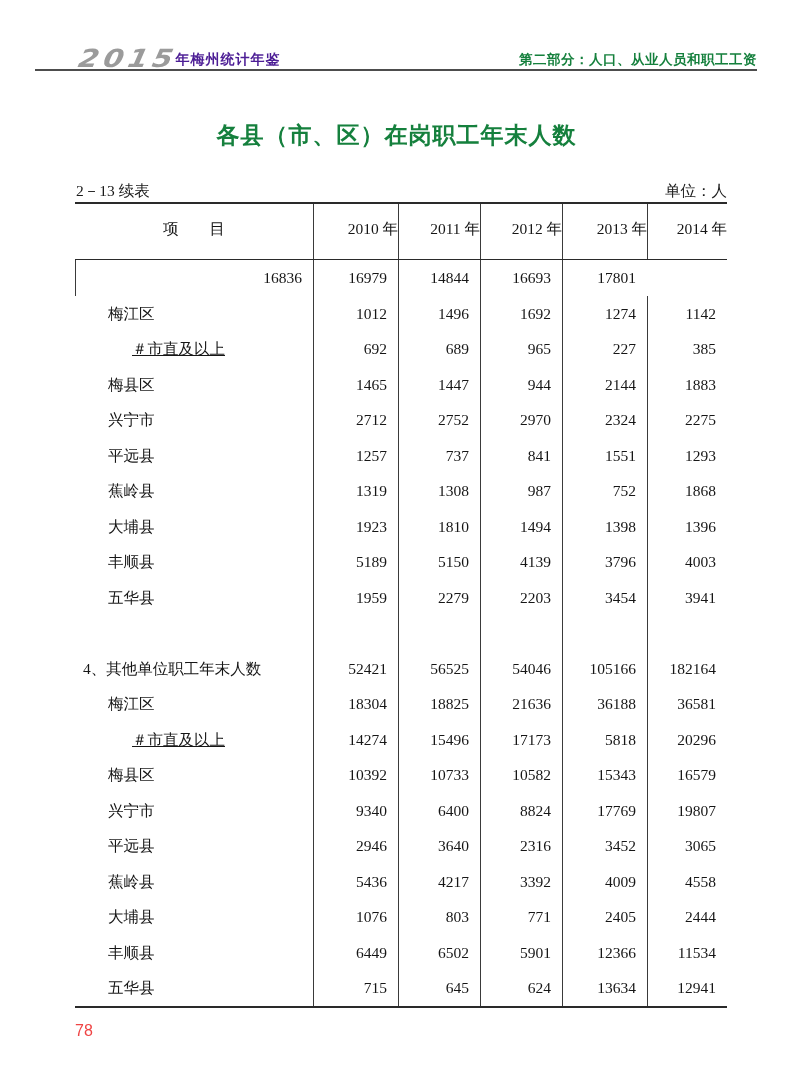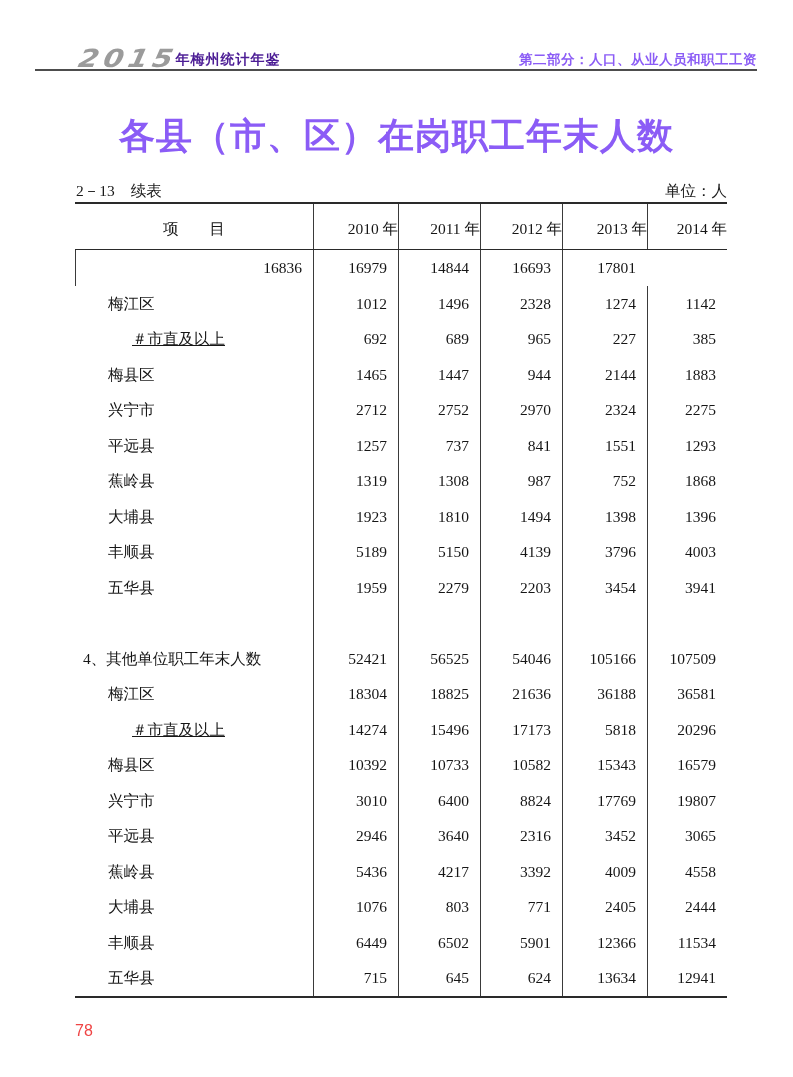--- a/index.html
+++ b/index.html
@@ -17,39 +17,39 @@
     color:#9b9b9b; transform:skewX(-12deg) scaleX(1.15); transform-origin:left bottom;
   }
   .logo-suffix {
     display:inline-block; font-family:"DejaVu Sans","Liberation Sans",sans-serif;
     font-weight:bold; font-size:14px; letter-spacing:1px;
     color:#4c1d95; margin-left:14px; vertical-align:3px;
   }
   .section-label {
     position:absolute; right:36px; top:51px;
     font-family:"Liberation Sans","DejaVu Sans",sans-serif;
-    font-weight:bold; font-size:13.5px; color:#8b5cf6; letter-spacing:.5px;
+    font-weight:bold; font-size:13.5px; color:#15803d; letter-spacing:.5px;
   }
   .header-rule { position:absolute; left:35px; top:69px; width:722px; height:2px; background:#4d4d4d; }
   
   .title {
     position:absolute; left:0; top:112px; width:793px; height:48px; line-height:48px;
-    text-align:center; font-size:36px; font-weight:bold; letter-spacing:1px; color:#8b5cf6;
+    text-align:center; font-size:23px; font-weight:bold; letter-spacing:1px; color:#15803d;
   }
   .caption-row { position:absolute; left:75px; top:181px; width:652px; height:18px; font-size:15.5px; }
   .caption-left { position:absolute; left:1px; top:0; }
-  .caption-left .tnum { margin-right:16px; }
+  .caption-left .tnum { margin-right:4px; }
   .caption-unit { position:absolute; right:0; top:0; }
   
   .stat-table {
     position:absolute; left:75px; top:202px; width:652px;
     border-top:2px solid #2a2a2a; border-bottom:2px solid #2a2a2a;
   }
   .t-row { display:grid; grid-template-columns:238px 85px 82px 82px 85px 80px; }
-  .t-head { height:46px; line-height:50px; border-bottom:1.5px solid #2a2a2a; }
+  .t-head { height:56px; line-height:50px; border-bottom:1.5px solid #2a2a2a; }
   .t-data, .t-gap { height:35.5px; line-height:35.5px; }
   .cell { overflow:hidden; white-space:nowrap; font-size:15.5px; color:#161616; }
   .cell.num { border-left:1.5px solid #3a3a3a; text-align:right; padding-right:11px;
               font-variant-numeric:tabular-nums; }
   .head-label { text-align:center; }
   .head-year { text-align:right; padding-right:0 !important; }
   .label.ind0 { padding-left:8px; }
   .label.ind1 { padding-left:33px; }
   .label.ind2 { padding-left:57px;text-decoration:underline; }
   
@@ -92,21 +92,21 @@
           <div class="cell num">16836</div>
           <div class="cell num">16979</div>
           <div class="cell num">14844</div>
           <div class="cell num">16693</div>
           <div class="cell num">17801</div>
         </div>
         <div class="t-row t-data">
           <div class="cell label ind1">梅江区</div>
           <div class="cell num">1012</div>
           <div class="cell num">1496</div>
-          <div class="cell num">2328</div>
+          <div class="cell num">1692</div>
           <div class="cell num">1274</div>
           <div class="cell num">1142</div>
         </div>
         <div class="t-row t-data">
           <div class="cell label ind2">＃市直及以上</div>
           <div class="cell num">692</div>
           <div class="cell num">689</div>
           <div class="cell num">965</div>
           <div class="cell num">227</div>
           <div class="cell num">385</div>
@@ -174,21 +174,21 @@
           <div class="cell num"></div>
           <div class="cell num"></div>
           <div class="cell num"></div>
         </div>
         <div class="t-row t-data">
           <div class="cell label ind0">4、其他单位职工年末人数</div>
           <div class="cell num">52421</div>
           <div class="cell num">56525</div>
           <div class="cell num">54046</div>
           <div class="cell num">105166</div>
-          <div class="cell num">107509</div>
+          <div class="cell num">182164</div>
         </div>
         <div class="t-row t-data">
           <div class="cell label ind1">梅江区</div>
           <div class="cell num">18304</div>
           <div class="cell num">18825</div>
           <div class="cell num">21636</div>
           <div class="cell num">36188</div>
           <div class="cell num">36581</div>
         </div>
         <div class="t-row t-data">
@@ -202,21 +202,21 @@
         <div class="t-row t-data">
           <div class="cell label ind1">梅县区</div>
           <div class="cell num">10392</div>
           <div class="cell num">10733</div>
           <div class="cell num">10582</div>
           <div class="cell num">15343</div>
           <div class="cell num">16579</div>
         </div>
         <div class="t-row t-data">
           <div class="cell label ind1">兴宁市</div>
-          <div class="cell num">3010</div>
+          <div class="cell num">9340</div>
           <div class="cell num">6400</div>
           <div class="cell num">8824</div>
           <div class="cell num">17769</div>
           <div class="cell num">19807</div>
         </div>
         <div class="t-row t-data">
           <div class="cell label ind1">平远县</div>
           <div class="cell num">2946</div>
           <div class="cell num">3640</div>
           <div class="cell num">2316</div>

